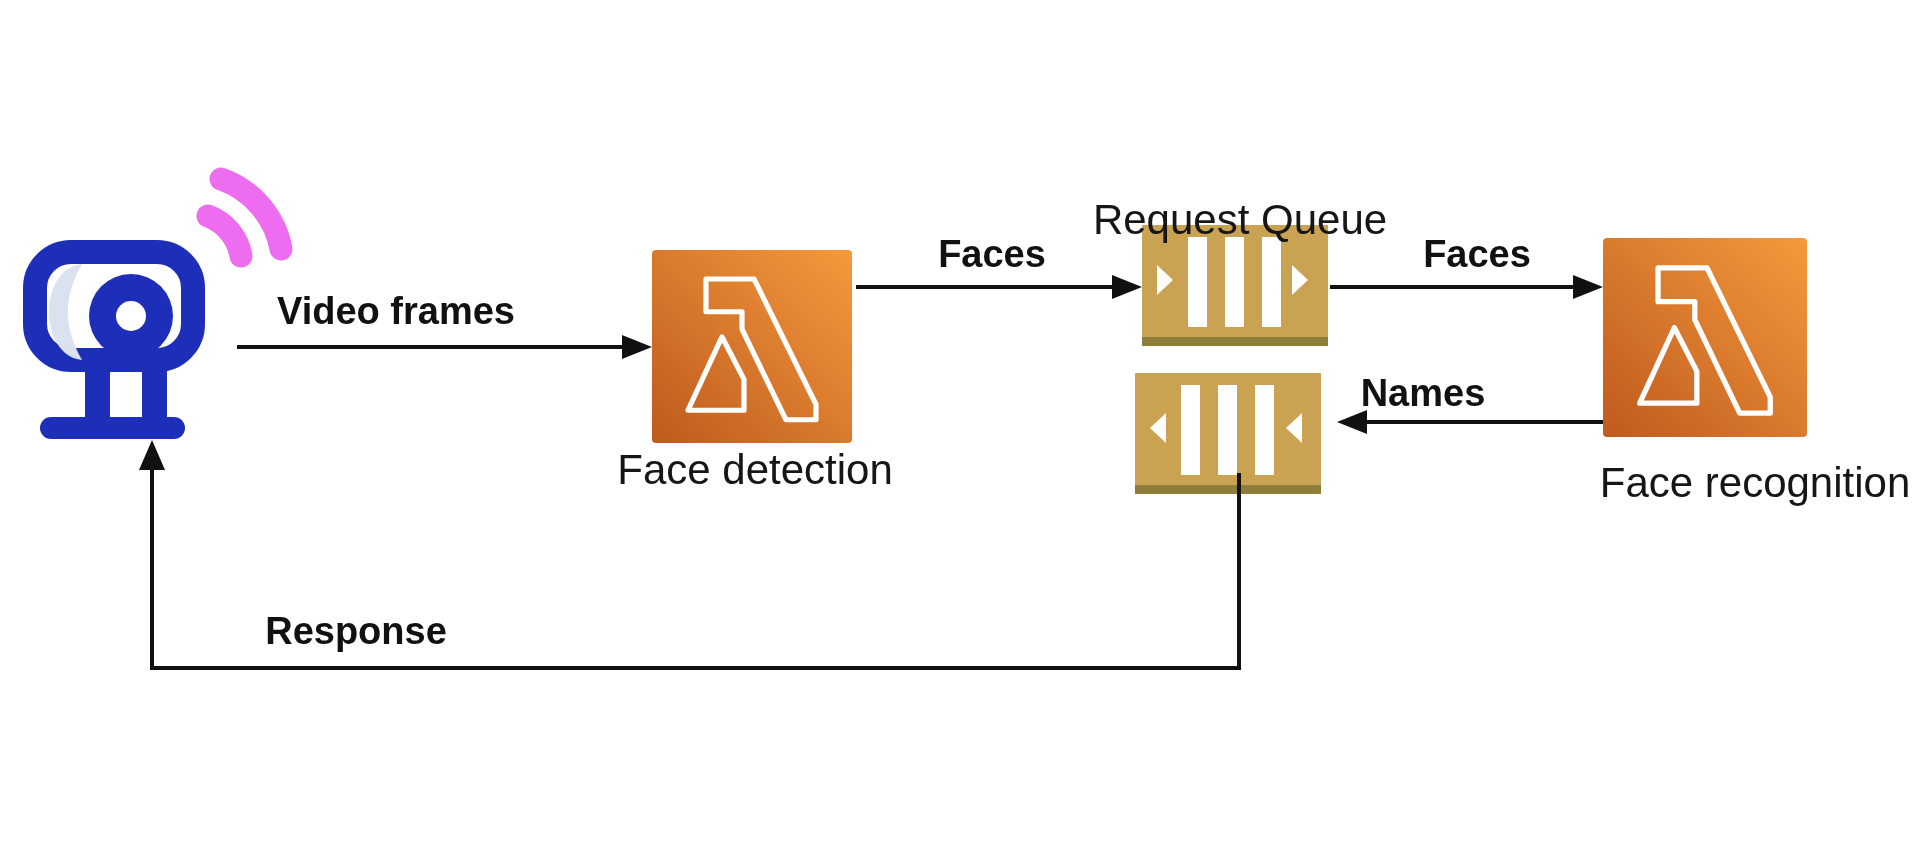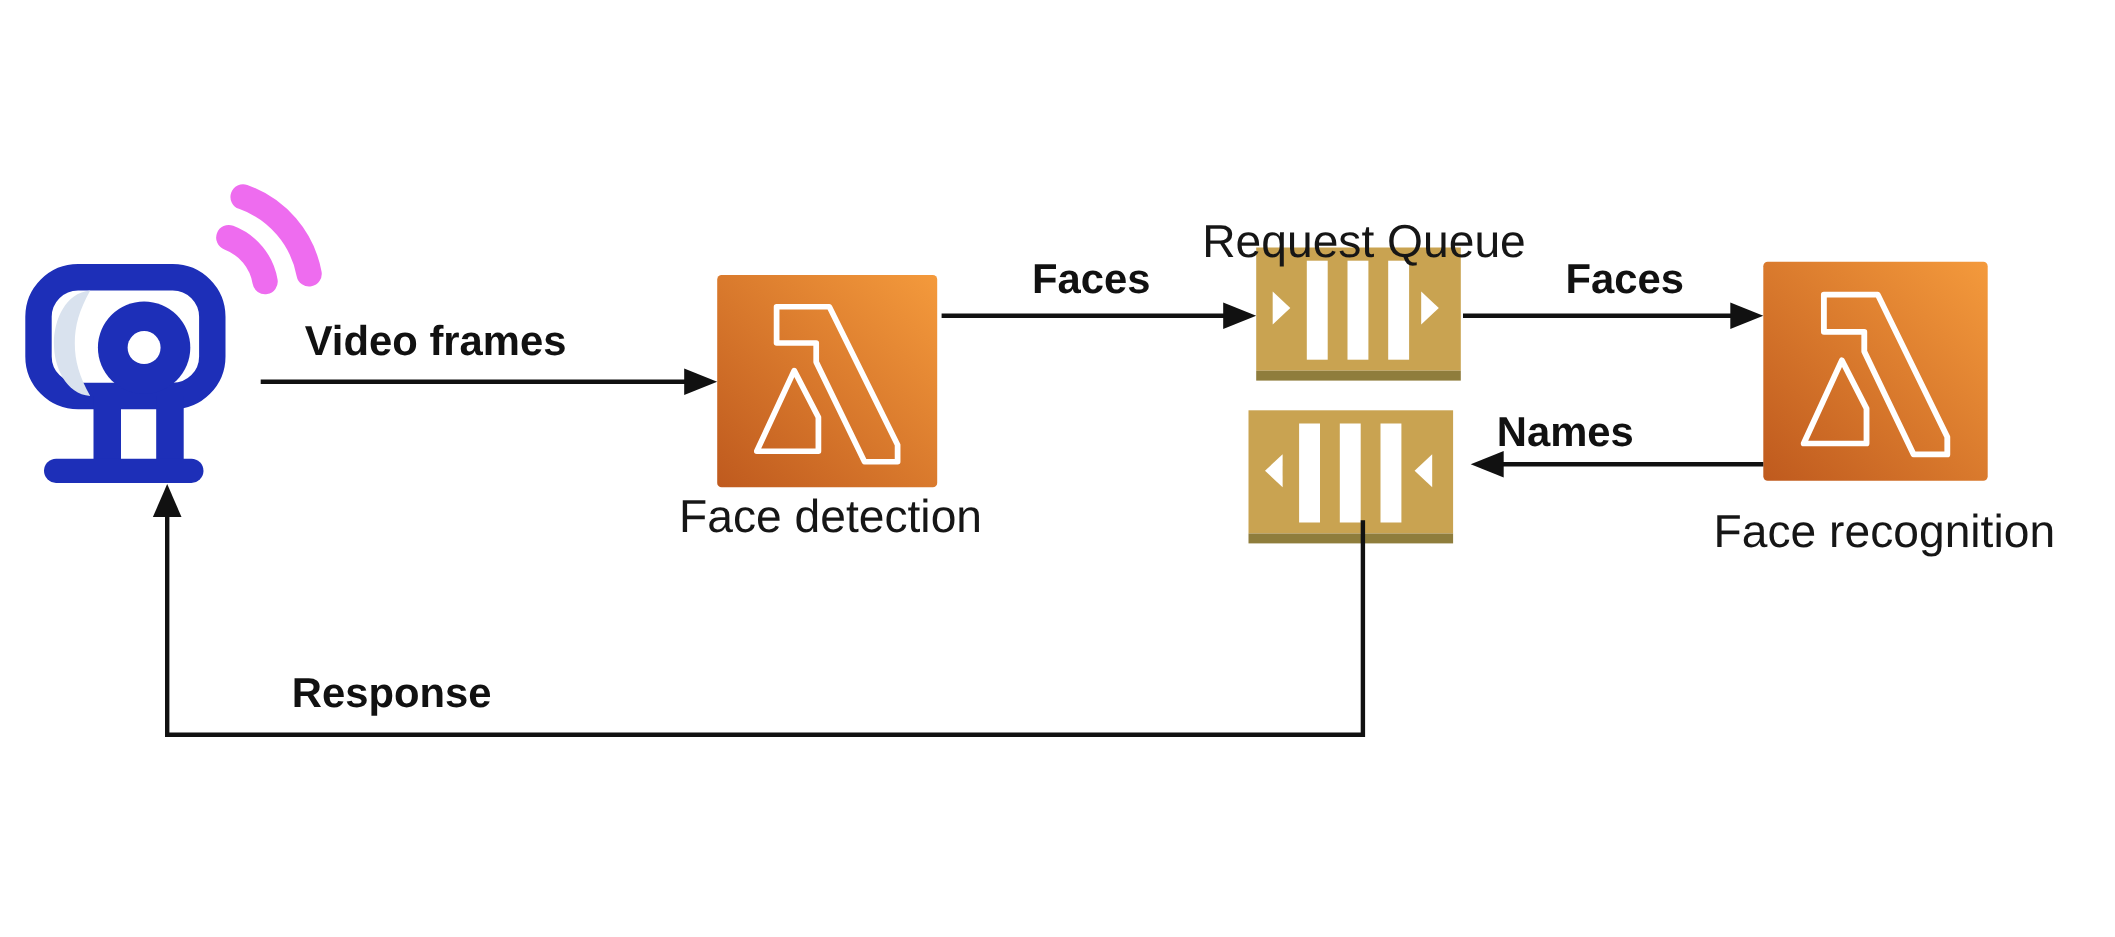--- a/index.html
+++ b/index.html
@@ -139,15 +139,15 @@
 
   <div class="label edge-label" style="left:1423px; top:373px;">Names</div>
 
   <div class="label edge-label" style="left:356px; top:611px;">Response</div>
 
   <div class="label node-label" style="left:755px; top:447px;">Face detection</div>
 
   <div class="label node-label" style="left:1240px; top:169px;margin-top:28px;">Request Queue</div>
 
 
-  <div class="label node-label" style="left:1713px; top:460px;">Face recognition</div>
+  <div class="label node-label" style="left:1755px; top:460px;">Face recognition</div>
 
 </div>
 
 </body></html>

